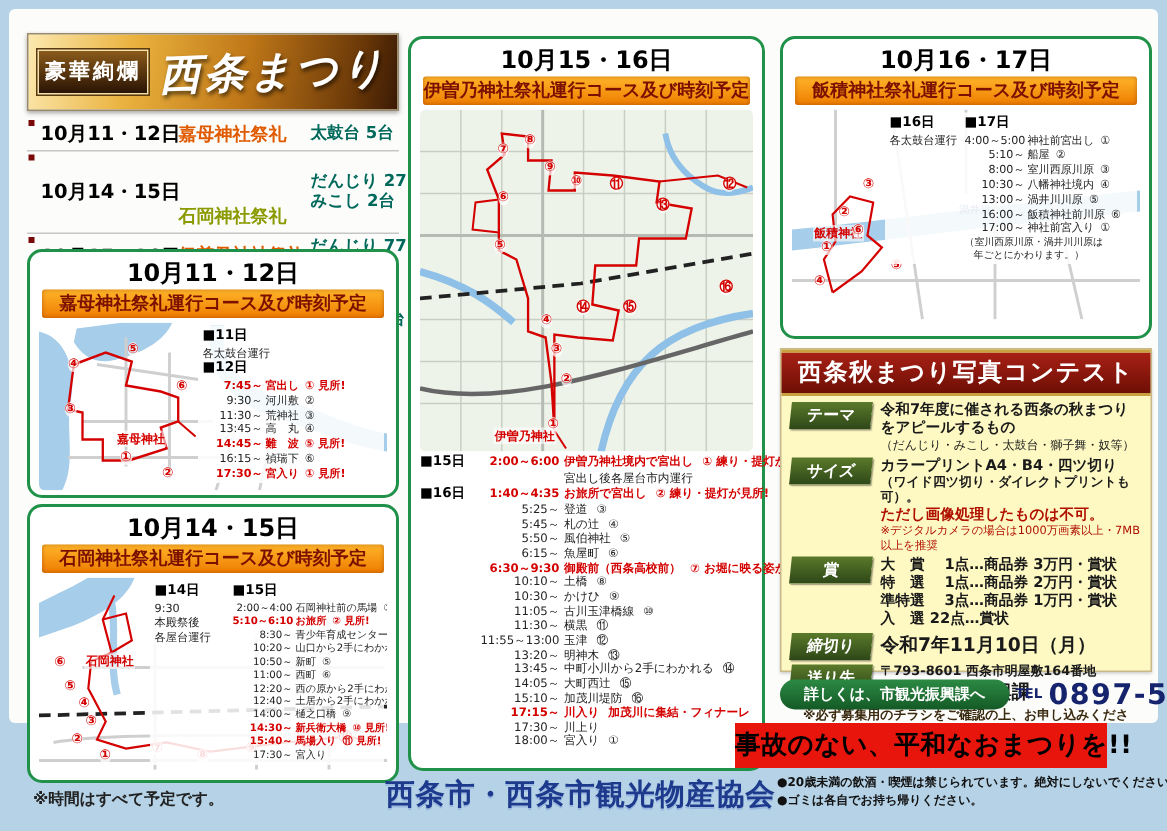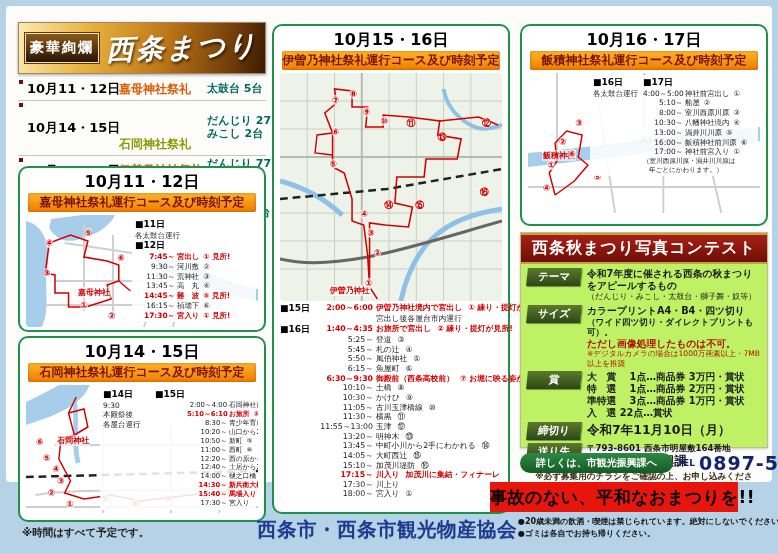--- a/index.html
+++ b/index.html
@@ -44,34 +44,34 @@
   
   .sched{position:absolute;background:rgba(255,255,255,.87);padding:2px 3px;border-radius:2px;}
   .dayl{font-size:9px;font-weight:bold;color:#000;line-height:1.3;}
   .dayn{font-size:7.5px;color:#222;line-height:1.3;}
   .srow{display:flex;gap:2px;font-size:7.4px;line-height:1.32;white-space:nowrap;color:#222;}
   .srow .t{flex:none;width:40px;text-align:right;}
   .srow .p{flex:none;}
   .srow .m{flex:none;margin-left:2px;}
   .srow.red{color:#d40000;font-weight:bold;}
   .sm .srow{font-size:6.8px;}
-  .sm .srow .t{width:40px;margin-left:32px;}
+  .sm .srow .t{width:40px;}
 
   
   .sched2{margin-top:2px;}
   .srow2{display:flex;gap:3px;font-size:7.8px;line-height:1.24;white-space:nowrap;color:#222;}
   .srow2 .d{flex:none;width:34px;font-weight:bold;font-size:9px;color:#000;}
   .srow2 .t{flex:none;width:56px;text-align:right;}
   .srow2 .p{flex:none;}
   .srow2 .m{flex:none;margin-left:3px;}
   .srow2.red .t,.srow2.red .p,.srow2.red .m,.red{color:#d40000;font-weight:bold;}
 
   
   .contest{position:absolute;left:514px;top:226px;width:248px;height:216px;box-sizing:border-box;
-    background:#bef264;border:1px solid #c8b88a;box-shadow:0 1px 2px rgba(0,0,0,.2);}
+    background:#fef9c3;border:1px solid #c8b88a;box-shadow:0 1px 2px rgba(0,0,0,.2);}
   .cheader{background:linear-gradient(180deg,#a82015,#6e0f05);border-top:2px solid #c8a040;border-bottom:2px solid #c8a040;
     color:#fff;font-weight:bold;font-size:16px;text-align:center;padding:3px 0;letter-spacing:1px;white-space:nowrap;}
   .cbodywrap{padding:4px 6px 2px;}
   .crow{display:flex;gap:6px;margin-bottom:3px;align-items:flex-start;}
   .clabel{flex:none;width:50px;background:linear-gradient(180deg,#5a7a2a,#2e4718);color:#fff;font-weight:bold;font-size:10.5px;
     text-align:center;padding:2px 2px;transform:skewX(-6deg);box-shadow:1px 1px 1px rgba(0,0,0,.4);}
   .cbody{flex:1;min-width:0;}
   .cline{font-size:9.8px;font-weight:bold;color:#1a1a1a;line-height:1.22;}
   .cline.small{font-size:8px;font-weight:normal;}
   .cline.mid{font-size:8.6px;}

